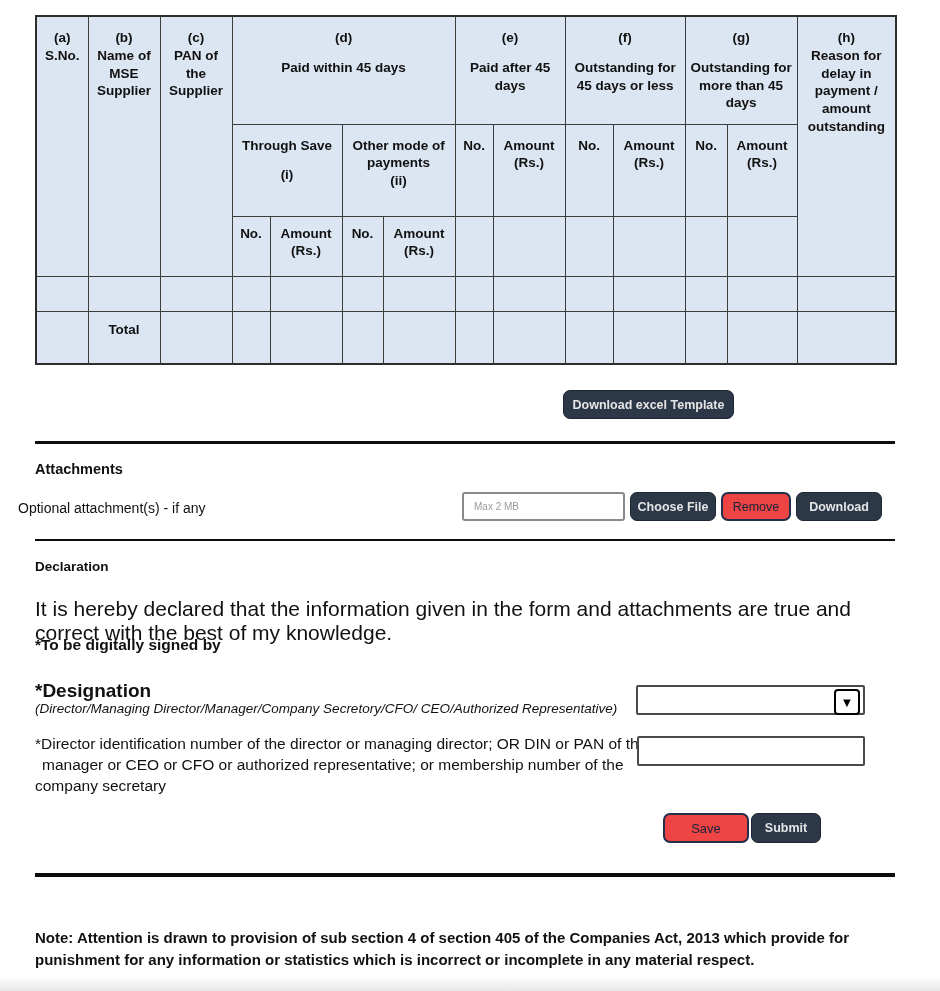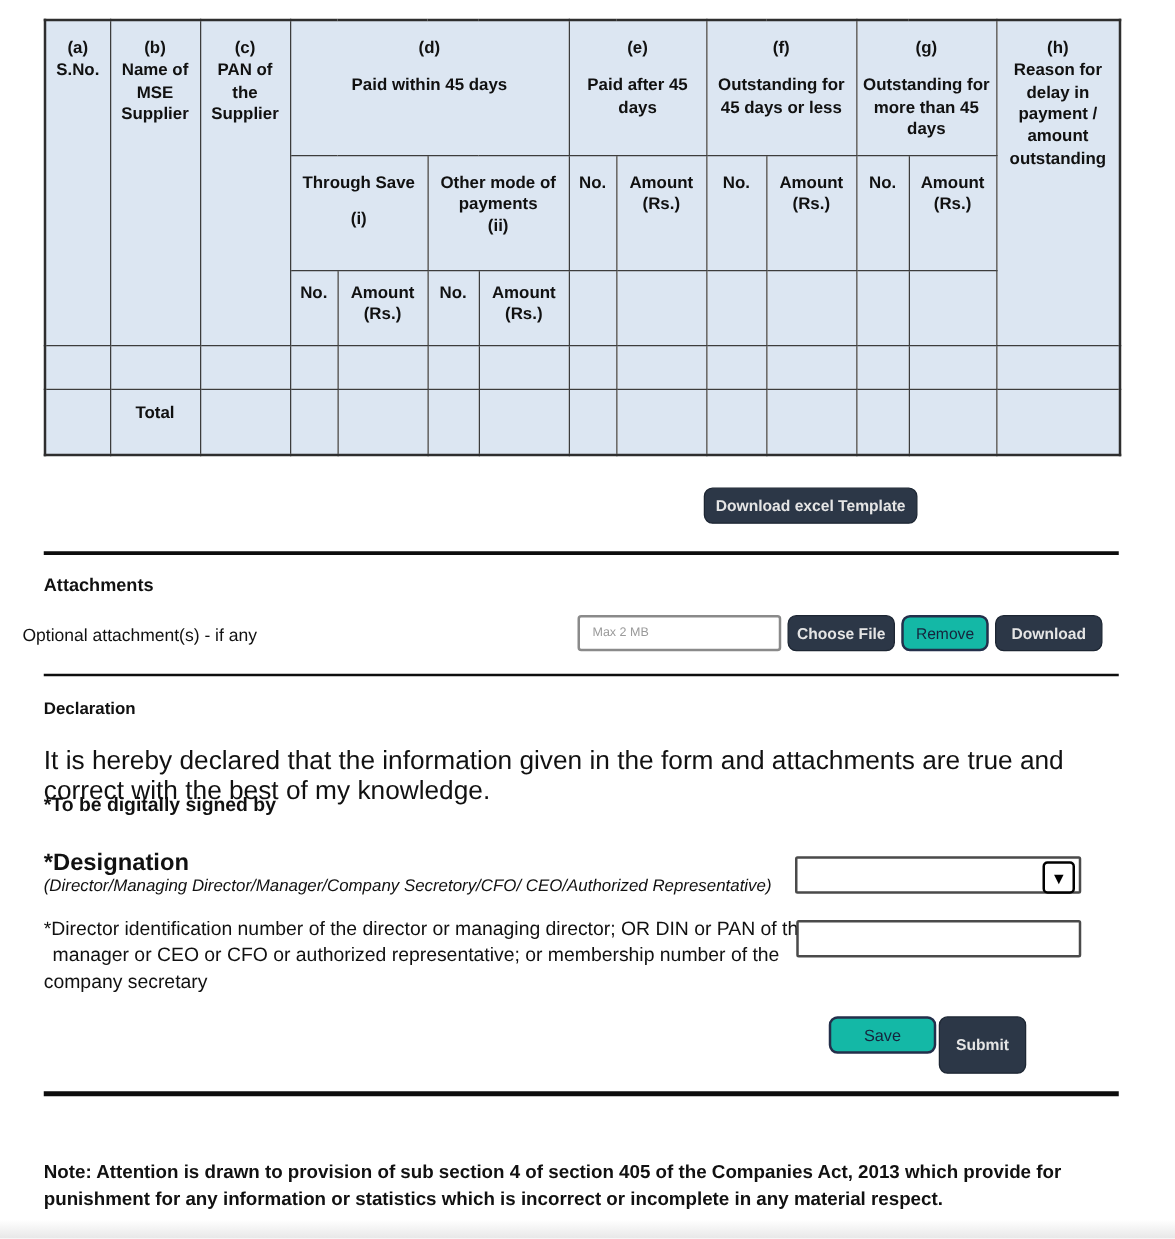--- a/index.html
+++ b/index.html
@@ -22,21 +22,21 @@
 
   
   .rule{position:absolute;left:35px;width:860px;background:#0d0d0d;}
   .rule.thin{height:2.5px;}
   .rule.thick{height:4px;}
 
   
   .btn{display:flex;align-items:center;justify-content:center;box-sizing:border-box;
        border-radius:7px;font-family:inherit;font-weight:bold;font-size:12.5px;cursor:pointer;}
   .btn-dark{background:#2c3747;color:#e5e5e5;border:1.5px solid #1d2633;}
-  .btn-light{background:#14b8a6;color:#16233c;border:2px solid #232f4b;}
+  .btn-light{background:#ef4444;color:#16233c;border:2px solid #232f4b;}
 
   .top-actions{position:absolute;left:563px;top:390px;display:flex;gap:12px;}
   .btn-dl{width:171px;height:29px;}
   .btn-import{width:147px;height:29px;}
 
   
   .attach-heading{position:absolute;left:35px;top:461px;font-size:14.5px;font-weight:bold;}
   .attach-label{position:absolute;left:18px;top:500px;font-size:14px;}
   .attach-controls{position:absolute;left:462px;top:492px;display:flex;gap:5px;align-items:center;}
   .file-input{width:163px;height:29px;box-sizing:border-box;border:2px solid #8a8a8a;
@@ -57,21 +57,21 @@
   .desig-select{position:absolute;left:636px;top:685px;width:229px;height:30px;background:#fff;
        border:2px solid #4a4a4a;border-radius:2px;box-sizing:border-box;cursor:pointer;}
   .arrow-box{position:absolute;right:3px;top:2px;width:22px;height:22px;border:2px solid #000;
        border-radius:4px;display:flex;align-items:center;justify-content:center;
        font-size:13px;color:#000;background:#fff;}
   .din-label{position:absolute;left:35px;top:733px;width:645px;font-size:15.5px;line-height:21px;}
   .din-line2{padding-left:7px;}
   .din-input{position:absolute;left:637px;top:736px;width:228px;height:30px;box-sizing:border-box;
        border:2px solid #4a4a4a;border-radius:2px;background:#fff;font-family:inherit;font-size:14px;padding:0 8px;}
   .save-btn{position:absolute;left:663px;top:813px;width:86px;height:30px;font-weight:normal;font-size:13px;}
-  .submit-btn{position:absolute;left:751px;top:813px;width:70px;height:46px;}
+  .submit-btn{position:absolute;left:751px;top:813px;width:70px;height:30px;}
 
   
   .note-text{position:absolute;left:35px;top:927px;width:848px;font-size:15px;
        font-weight:bold;line-height:21.5px;}
   .bottom-fade{position:absolute;left:0;bottom:0;width:100%;height:15px;
        background:linear-gradient(#ffffff,#e7e7e7);}
 </style>
 </head>
 <body>
 

